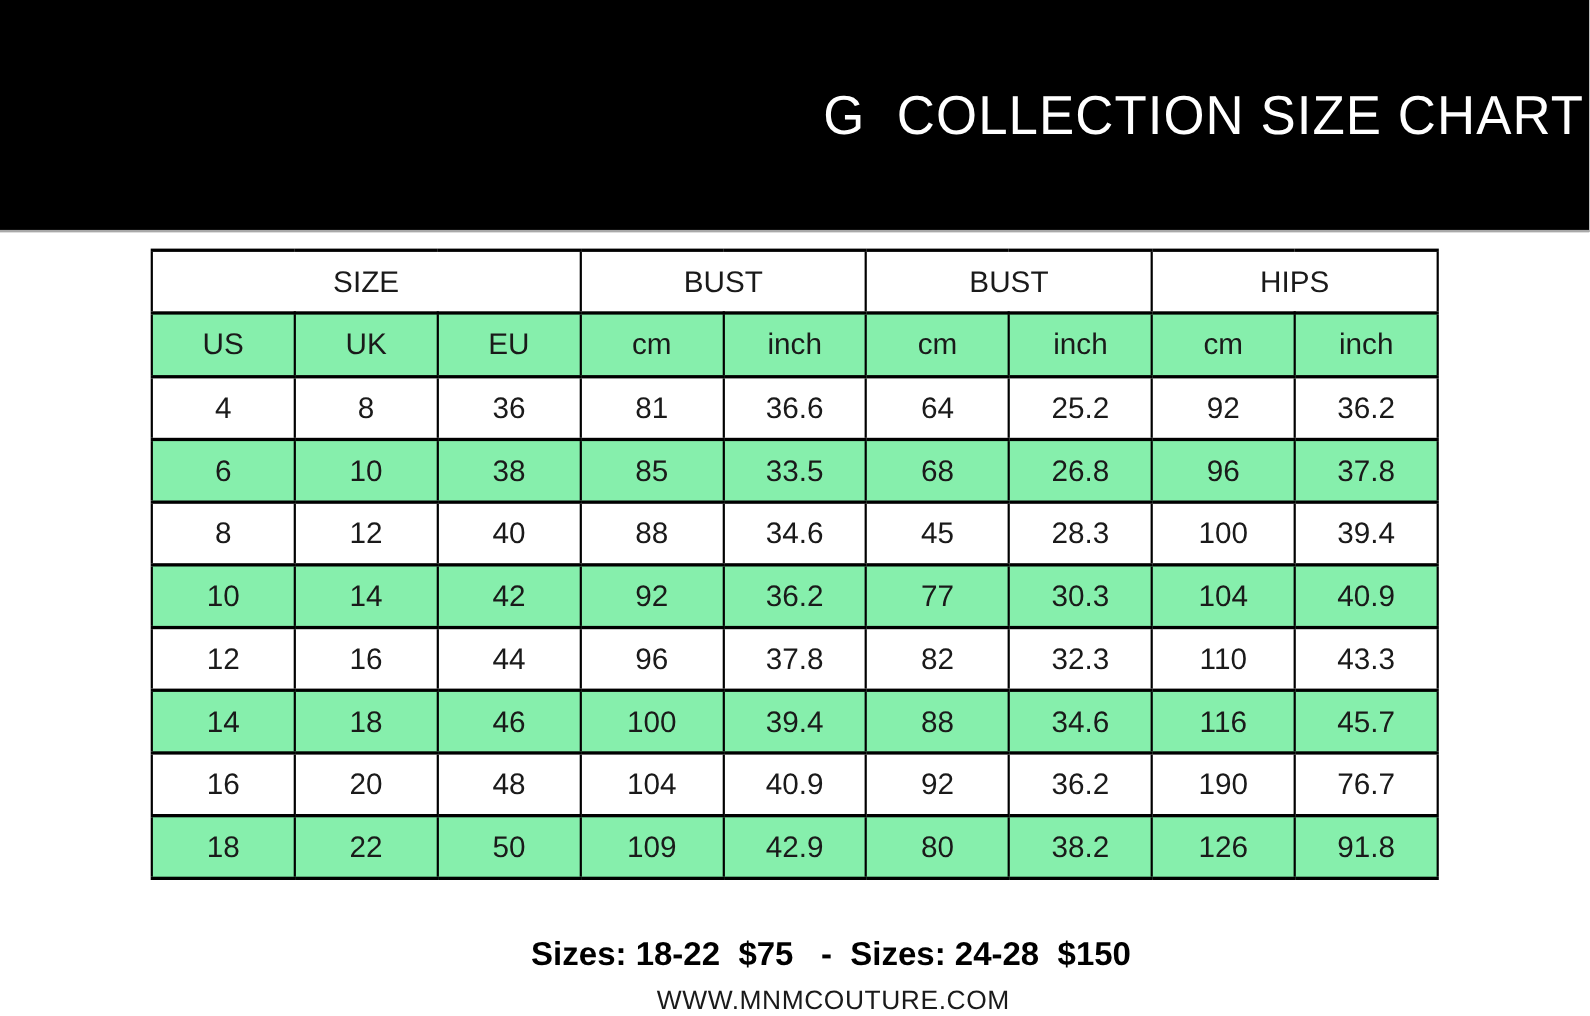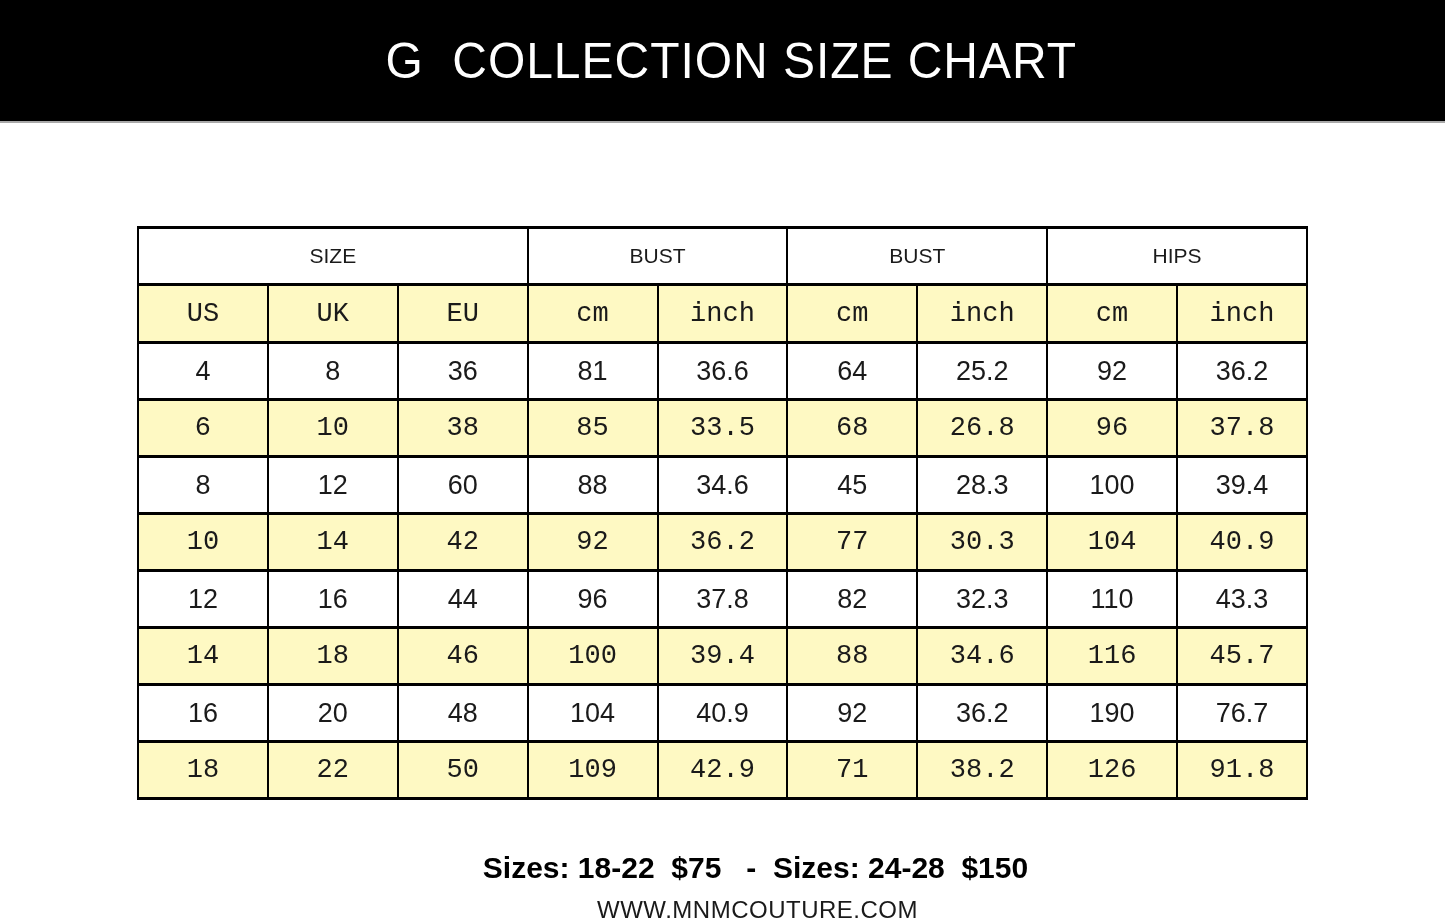--- a/index.html
+++ b/index.html
@@ -7,26 +7,26 @@
     width: 1445px; height: 924px;
     background: #ffffff;
     font-family: "Liberation Sans", sans-serif;
     overflow: hidden;
     position: relative;
   }
   
   .banner {
     position: absolute;
     top: 0; left: 0;
-    width: 1445px; height: 123px;
+    width: 1445px; height: 211px;
     background: #000000;
     border-bottom: 2px solid #a9a9a9;
     display: flex;
     align-items: center;
-    justify-content: center;
+    justify-content: flex-end;
   }
   .banner .title {
     color: #ffffff;
     font-size: 50px;
     font-weight: 400;
     letter-spacing: 1px;
     white-space: pre;
     transform: translateX(9px) scaleX(0.96);
   }
   
@@ -41,24 +41,24 @@
   table.size-table td, table.size-table th {
     border-left: 2px solid #000;
     border-right: 2px solid #000;
     border-top: 3px solid #000;
     border-bottom: 3px solid #000;
     text-align: center;
     vertical-align: middle;
     font-weight: 400;
     background: #ffffff;
   }
-  tr.group-header th { height: 57px; font-size: 21px; }
+  tr.group-header th { height: 57px; font-size: 27px; }
   tr.col-header td   { height: 58px; font-size: 27px; }
   tr.data-row td     { height: 57px; font-size: 27px; }
-  tr.stripe td { background: #fef9c3; font-family: Liberation Mono, monospace; }
+  tr.stripe td { background: #86efac; }
   
   .pricing-line {
     position: absolute;
     top: 851px; left: 33px;
     width: 1445px;
     text-align: center;
     font-size: 30px;
     font-weight: 700;
     color: #000000;
     white-space: pre;
@@ -118,21 +118,21 @@
       <td>85</td>
       <td>33.5</td>
       <td>68</td>
       <td>26.8</td>
       <td>96</td>
       <td>37.8</td>
     </tr>
     <tr class="data-row">
       <td>8</td>
       <td>12</td>
-      <td>60</td>
+      <td>40</td>
       <td>88</td>
       <td>34.6</td>
       <td>45</td>
       <td>28.3</td>
       <td>100</td>
       <td>39.4</td>
     </tr>
     <tr class="data-row stripe">
       <td>10</td>
       <td>14</td>
@@ -176,21 +176,21 @@
       <td>36.2</td>
       <td>190</td>
       <td>76.7</td>
     </tr>
     <tr class="data-row stripe">
       <td>18</td>
       <td>22</td>
       <td>50</td>
       <td>109</td>
       <td>42.9</td>
-      <td>71</td>
+      <td>80</td>
       <td>38.2</td>
       <td>126</td>
       <td>91.8</td>
     </tr>
   </tbody>
 </table>
 
 <div class="pricing-line">Sizes: 18-22  $75   -  Sizes: 24-28  $150</div>
 <div class="website-line">WWW.MNMCOUTURE.COM</div>
 

